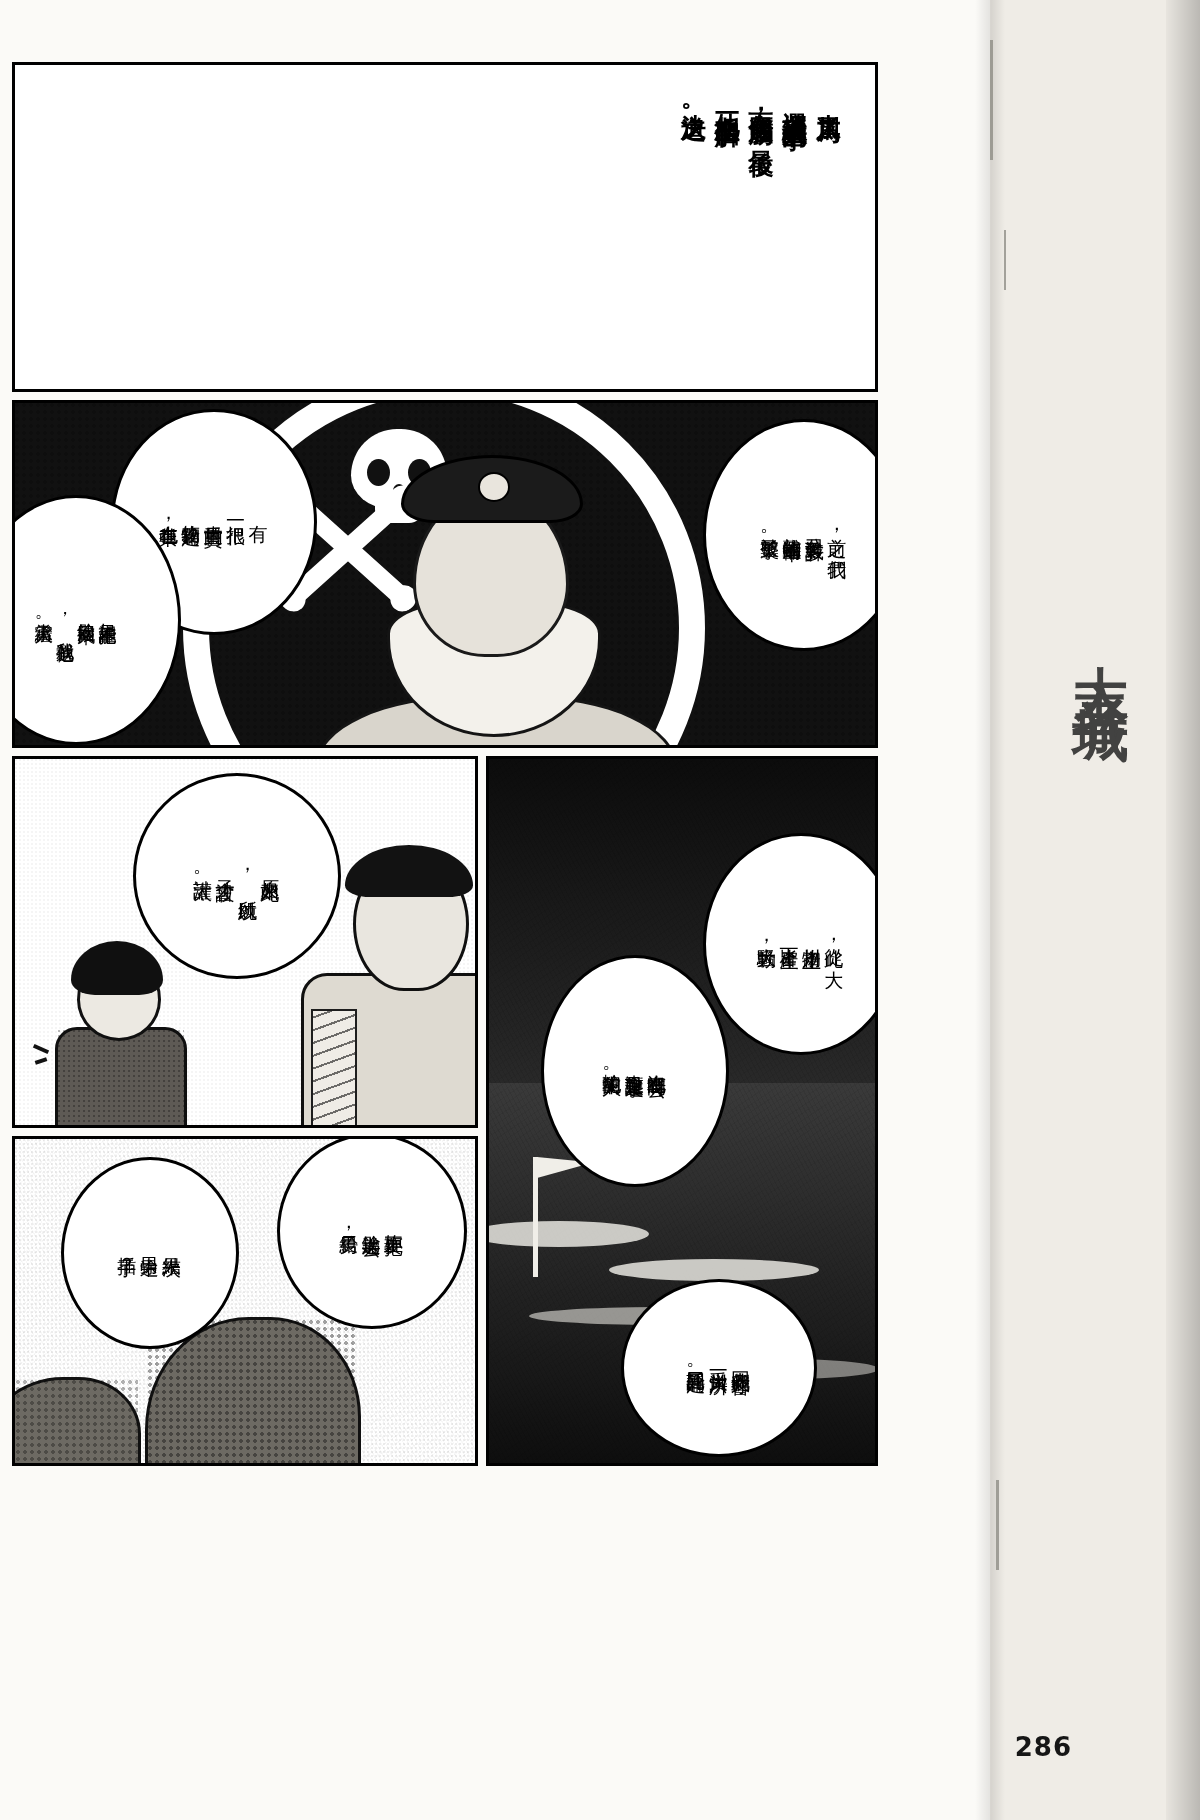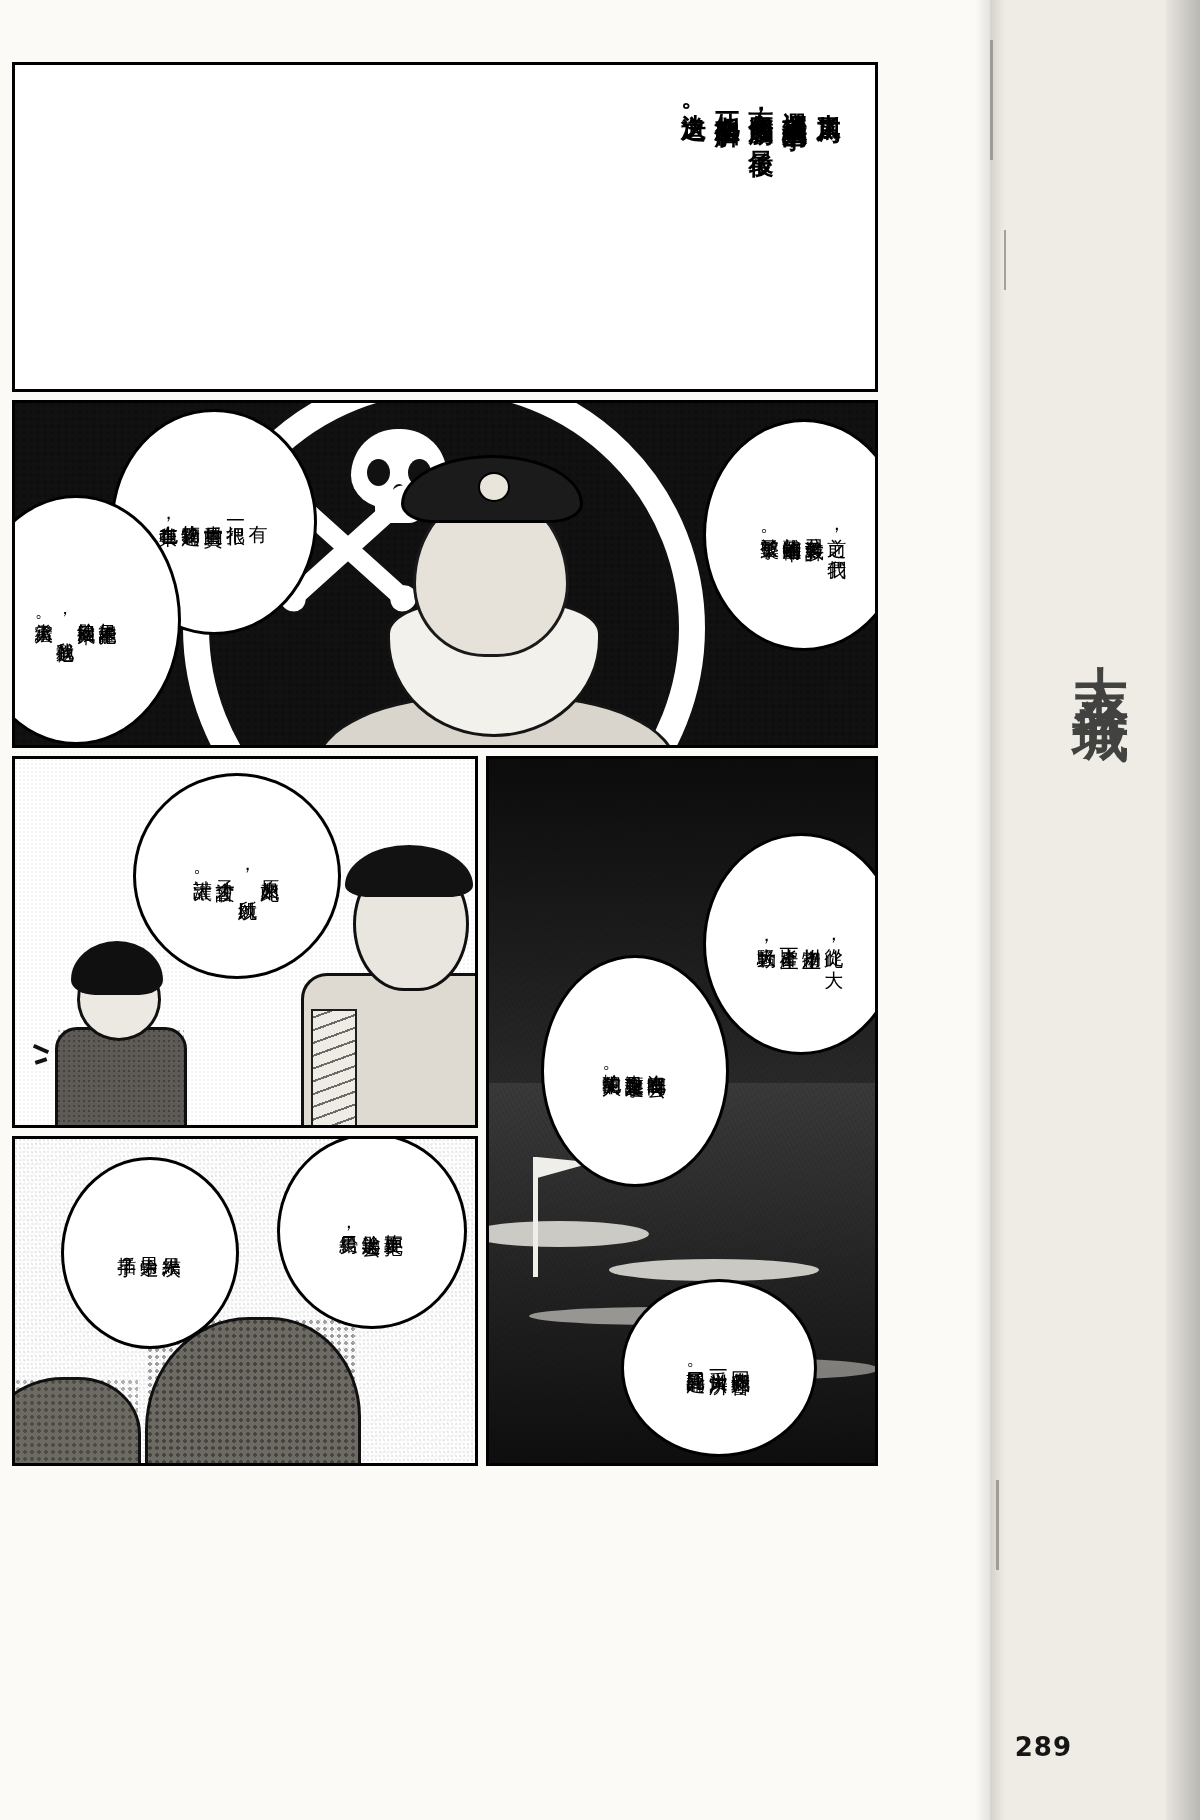--- a/index.html
+++ b/index.html
@@ -524,14 +524,14 @@
 給長男，</div>
     </div>
 
     <div class="balloon" style="left:46px; top:18px; width:178px; height:192px;">
       <div class="txt">結果次
 男中途
 插手？</div>
     </div>
   </div>
 
-  <div id="page-number">289</div>
+  <div id="page-number">286</div>
 </div>
 
 </body></html>

